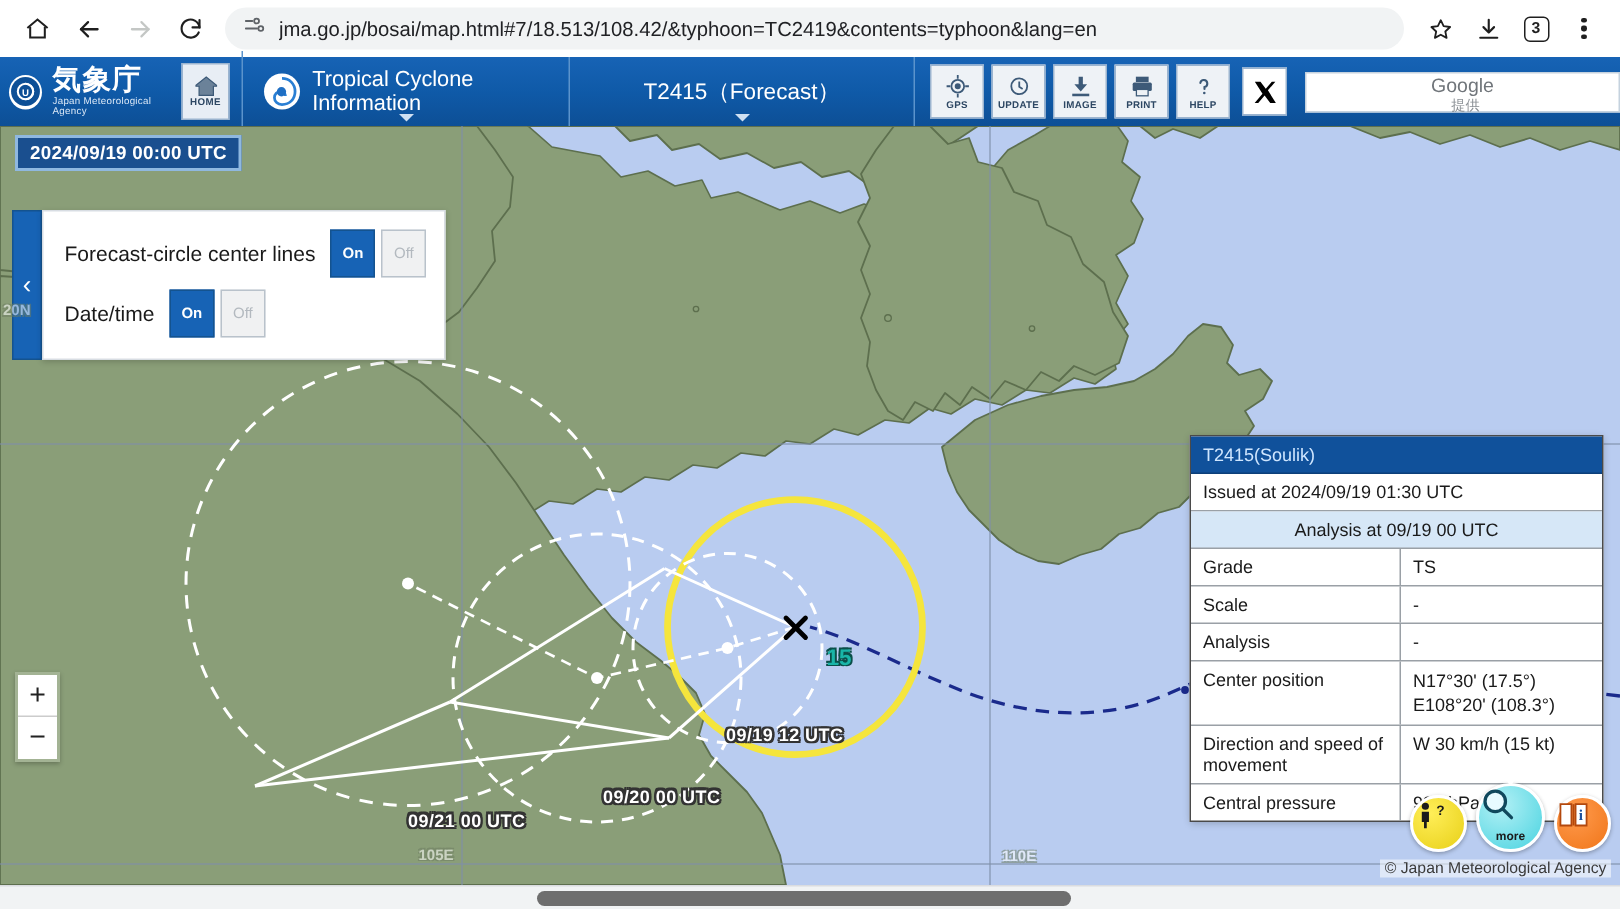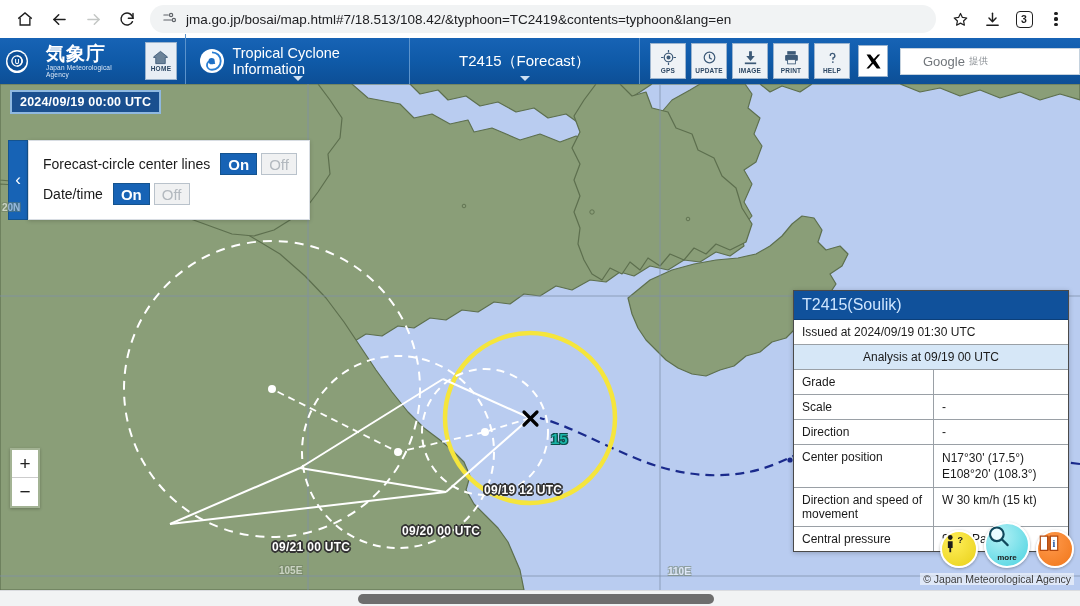--- a/index.html
+++ b/index.html
@@ -45,21 +45,21 @@
   .kebab { display: flex; flex-direction: column; gap: 2.5px; align-items: center; }
   .kebab i { width: 3.2px; height: 3.2px; border-radius: 50%; background: #1f1f1f; display: block; }
 
   
   .jma-header {
     position: absolute; top: 38px; left: 0; width: 1080px; height: 46px;
     background: linear-gradient(180deg,#1763b5 0%, #0f5aa8 50%, #0d4f96 100%);
     display: flex; align-items: center;
   }
   .hdr-logo {
-    display: flex; align-items: center; gap: 18px; padding: 0 8px 0 6px;
+    display: flex; align-items: center; gap: 7px; padding: 0 8px 0 6px;
     height: 54px; border-right: 1px solid #5b93cc;
   }
   .jma-mark {
     width: 23px; height: 23px; border-radius: 50%; background: #fff;
     display: flex; align-items: center; justify-content: center;
     color: #0d4f96; font-size: 13px; font-weight: 700;
   }
   .jma-text { display: flex; flex-direction: column; line-height: 1; }
   .jma-ja { color: #fff; font-size: 19px; font-weight: 700; letter-spacing: 1px; }
   .jma-en { color: #dbe8f7; font-size: 6.5px; letter-spacing: .2px; margin-top: 2px; }
@@ -93,22 +93,22 @@
     display: flex; flex-direction: column; align-items: center; justify-content: center;
     gap: 1px; color: #2d4763; cursor: pointer;
   }
   .tool-btn .lbl { font-size: 6.5px; font-weight: 700; letter-spacing: .2px; }
   .x-btn {
     width: 30px; height: 32px; background: #fff; border: 1px solid #9bb4cf;
     display: flex; align-items: center; justify-content: center;
     font-size: 19px; color: #000; font-weight: 600; margin-left: 3px; cursor: pointer;
   }
   .search-box {
-    width: 180px; height: 27px; background: #fff; border: 1px solid #c5d2de;
-    margin-left: 7px; display: flex; align-items: center; padding: 0 22px;
+    width: 210px; height: 27px; background: #fff; border: 1px solid #c5d2de;
+    margin-left: 7px; display: flex; align-items: center; padding: 0 10px; flex-direction: column;
   }
   .search-box .ph { font-size: 13px; color: #70757a; }
 
   
   .map {
     position: absolute; top: 84px; left: 0; width: 1080px; height: 506px;
     background: #b9ccf0; overflow: hidden;
   }
   .map svg { position: absolute; top: 0; left: 0; }
 
@@ -136,21 +136,21 @@
     border: 1px solid #14538f;
   }
   .settings-panel {
     background: #fff; padding: 8px 12px 10px 14px; border: 1px solid #d8dde3;
     box-shadow: 0 1px 4px rgba(0,0,0,.18);
   }
   .setting-row { display: flex; align-items: center; gap: 10px; padding: 4px 0; }
   .setting-row .label { font-size: 14px; color: #1a1a1a; }
   .toggle { display: flex; gap: 4px; }
   .tg {
-    min-width: 30px; height: 22px; font-size: 15px; display: flex;
+    min-width: 30px; height: 32px; font-size: 10px; display: flex;
     align-items: center; justify-content: center; padding: 0 7px;
     border: 1px solid #b9c2cb; cursor: pointer;
   }
   .tg.on { background: #1763b5; color: #fff; border-color: #14538f; font-weight: 600; }
   .tg.off { background: #f0f1f2; color: #b3b9bf; }
 
   
   .zoom-ctl {
     position: absolute; left: 10px; top: 364px; width: 30px;
     background: #fff; border: 2px solid #a3b394; box-shadow: 0 1px 3px rgba(0,0,0,.25);
@@ -177,21 +177,21 @@
     margin-left: 30px;
   }
 
   
   .info-panel {
     position: absolute; left: 793px; top: 206px; width: 276px;
     background: #fff; border: 1px solid #4a4a4a; font-size: 12px; color: #1a1a1a;
     box-shadow: 0 1px 5px rgba(0,0,0,.22);
   }
   .info-title {
-    background: #10519b; color: #cfe6ff; font-size: 16px; padding: 5px 8px;
+    background: #10519b; color: #cfe6ff; font-size: 12px; padding: 5px 8px;
     border-bottom: 1px solid #0c3f79; font-weight: 400;
   }
   .info-issued { padding: 5px 8px; border-bottom: 1px solid #9aa0a6; background: #fff; }
   .info-sub {
     background: #d6e7f7; text-align: center; padding: 5px 8px;
     border-bottom: 1px solid #9aa0a6;
   }
   .info-row { display: flex; border-bottom: 1px solid #9aa0a6; }
   .info-row:last-child { border-bottom: none; }
   .info-row .k { width: 140px; padding: 5px 8px; border-right: 1px solid #9aa0a6; }
@@ -526,27 +526,28 @@
 
     <span class="intensity-lbl" style="left:521px; top:346px;">15</span>
 
     <div class="info-panel">
       <div class="info-title">T2415(Soulik)</div>
       <div class="info-issued">Issued at 2024/09/19 01:30 UTC</div>
       <div class="info-sub">Analysis at 09/19 00 UTC</div>
 
       <div class="info-row">
         <div class="k">Grade</div>
+        <div class="v">TS</div>
       </div>
       <div class="info-row">
         <div class="k">Scale</div>
         <div class="v">-</div>
       </div>
       <div class="info-row">
-        <div class="k">Direction</div>
+        <div class="k">Analysis</div>
         <div class="v">-</div>
       </div>
       <div class="info-row">
         <div class="k">Center position</div>
         <div class="v">
           <div>N17°30' (17.5°)</div>
           <div>E108°20' (108.3°)</div>
         </div>
       </div>
       <div class="info-row">

